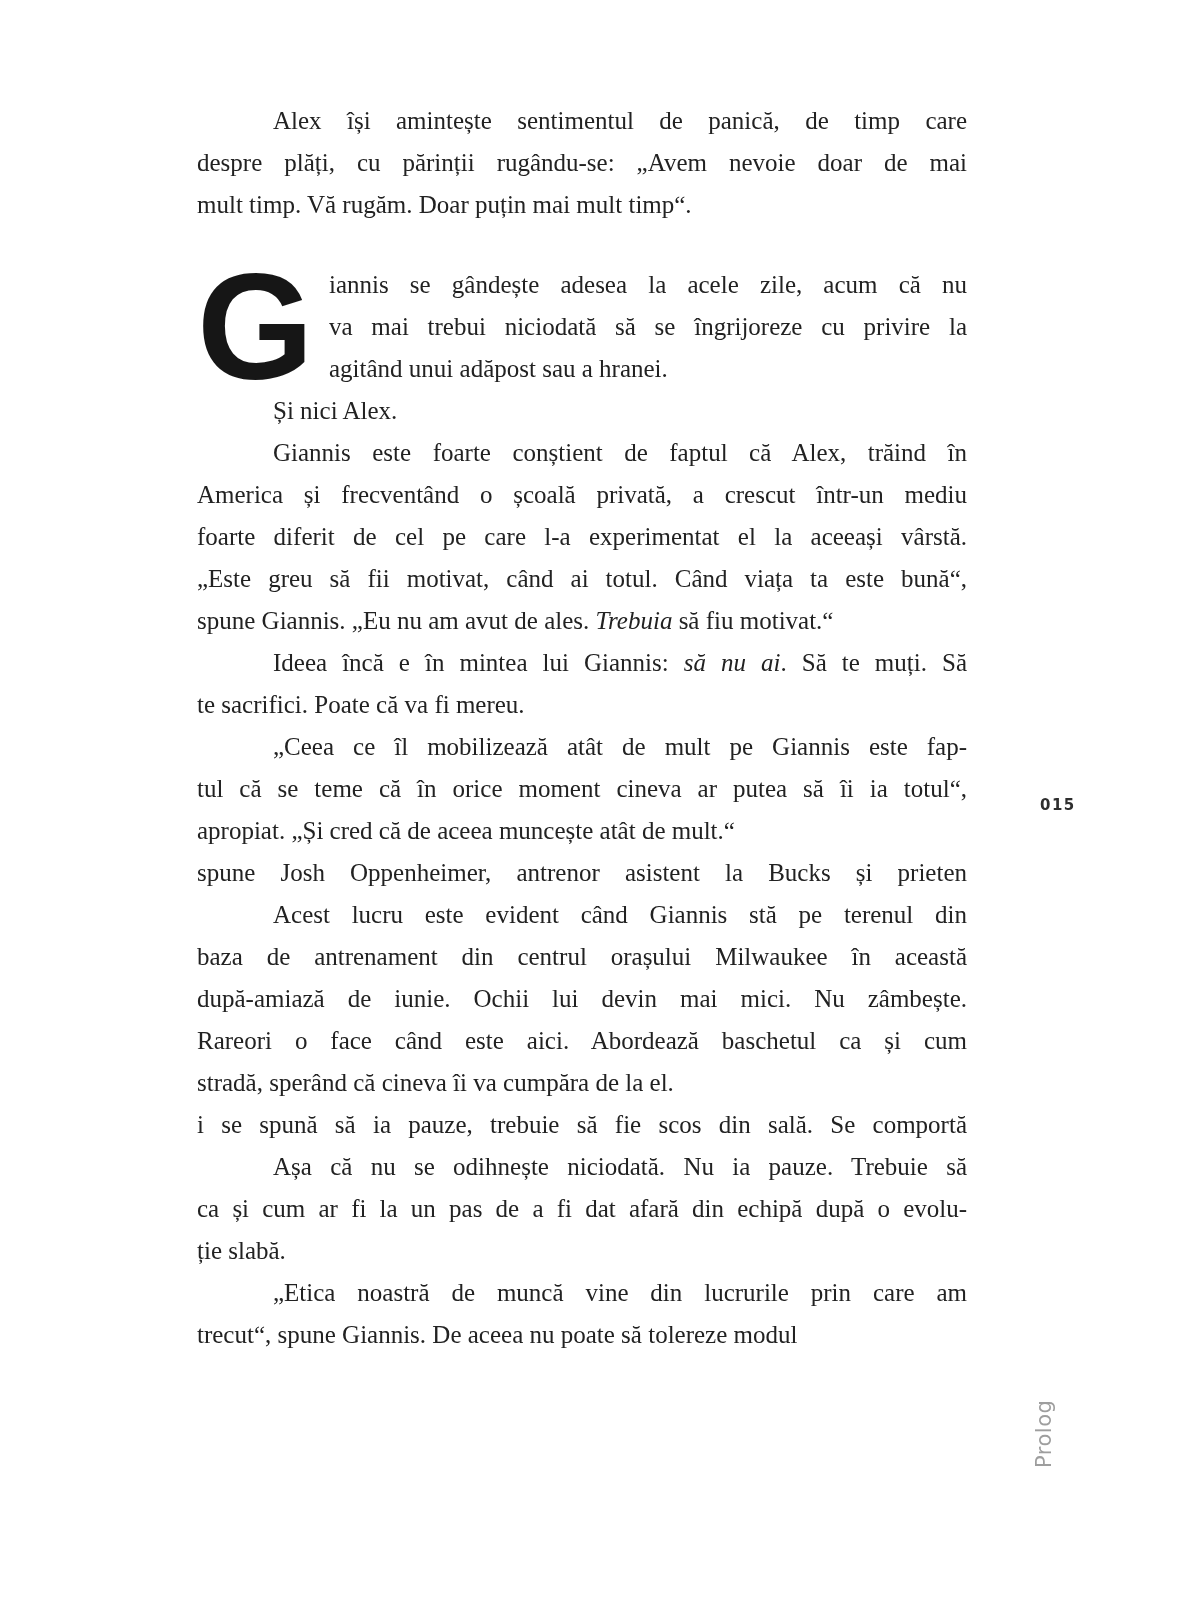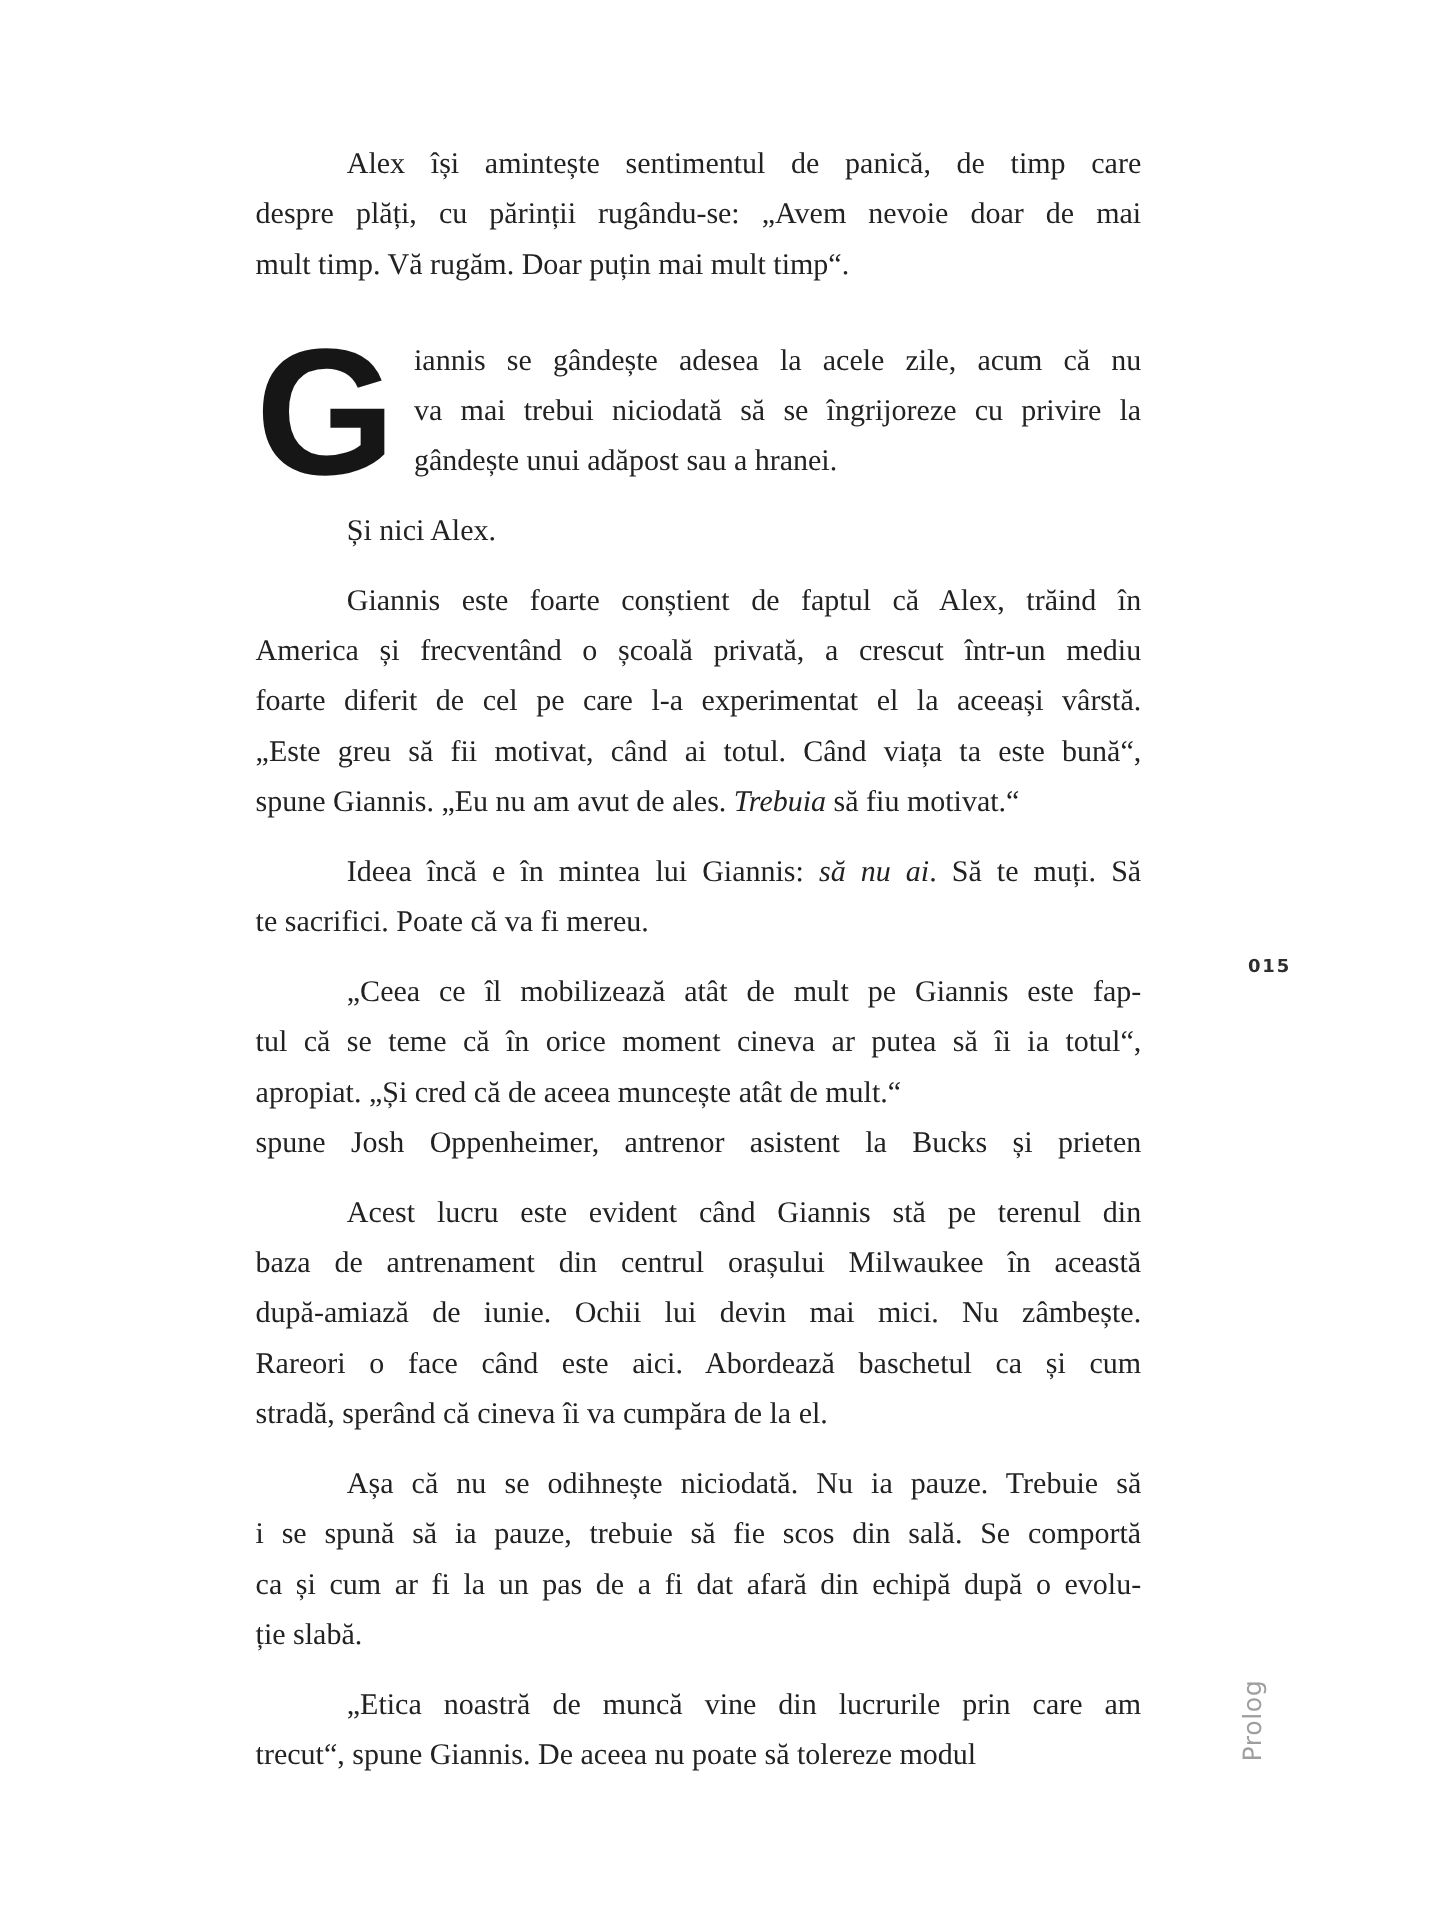--- a/index.html
+++ b/index.html
@@ -18,21 +18,21 @@
   }
   .text-column {
     position: absolute;
     left: 197px;
     top: 100px;
     width: 770px;
     font-size: 25px;
     line-height: 42px;
   }
   .para {
-    margin: 16px;
+    margin: 0;
   }
   .para.dropcap-para {
     margin-top: 38px;
   }
   .line {
     text-align: justify;
     text-align-last: justify;
     white-space: normal;
   }
   .line.last {
@@ -88,21 +88,21 @@
   <div class="text-column">
       <div class="para">
         <div class="line first-indent">Alex își amintește sentimentul de panică, de timp care</div>
         <div class="line">despre plăți, cu părinții rugându-se: „Avem nevoie doar de mai</div>
         <div class="line last">mult timp. Vă rugăm. Doar puțin mai mult timp“.</div>
       </div>
       <div class="para dropcap-para">
         <span class="dropcap">G</span>
         <div class="line">iannis se gândește adesea la acele zile, acum că nu</div>
         <div class="line">va mai trebui niciodată să se îngrijoreze cu privire la</div>
-        <div class="line last">gândește unui adăpost sau a hranei.</div>
+        <div class="line last">agitând unui adăpost sau a hranei.</div>
       </div>
       <div class="para">
         <div class="line last first-indent">Și nici Alex.</div>
       </div>
       <div class="para">
         <div class="line first-indent">Giannis este foarte conștient de faptul că Alex, trăind în</div>
         <div class="line">America și frecventând o școală privată, a crescut într-un mediu</div>
         <div class="line">foarte diferit de cel pe care l-a experimentat el la aceeași vârstă.</div>
         <div class="line">„Este greu să fii motivat, când ai totul. Când viața ta este bună“,</div>
         <div class="line last">spune Giannis. „Eu nu am avut de ales. <em>Trebuia</em> să fiu motivat.“</div>
@@ -118,22 +118,22 @@
         <div class="line">spune Josh Oppenheimer, antrenor asistent la Bucks și prieten</div>
       </div>
       <div class="para">
         <div class="line first-indent">Acest lucru este evident când Giannis stă pe terenul din</div>
         <div class="line">baza de antrenament din centrul orașului Milwaukee în această</div>
         <div class="line">după-amiază de iunie. Ochii lui devin mai mici. Nu zâmbește.</div>
         <div class="line">Rareori o face când este aici. Abordează baschetul ca și cum</div>
         <div class="line last">stradă, sperând că cineva îi va cumpăra de la el.</div>
       </div>
       <div class="para">
+        <div class="line">i se spună să ia pauze, trebuie să fie scos din sală. Se comportă</div>
         <div class="line first-indent">Așa că nu se odihnește niciodată. Nu ia pauze. Trebuie să</div>
-        <div class="line">i se spună să ia pauze, trebuie să fie scos din sală. Se comportă</div>
         <div class="line">ca și cum ar fi la un pas de a fi dat afară din echipă după o evolu-</div>
         <div class="line last">ție slabă.</div>
       </div>
       <div class="para">
         <div class="line first-indent">„Etica noastră de muncă vine din lucrurile prin care am</div>
         <div class="line last">trecut“, spune Giannis. De aceea nu poate să tolereze modul</div>
       </div>
     </div>
   <div class="page-number">015</div>
   <div class="running-footer">Prolog</div>

